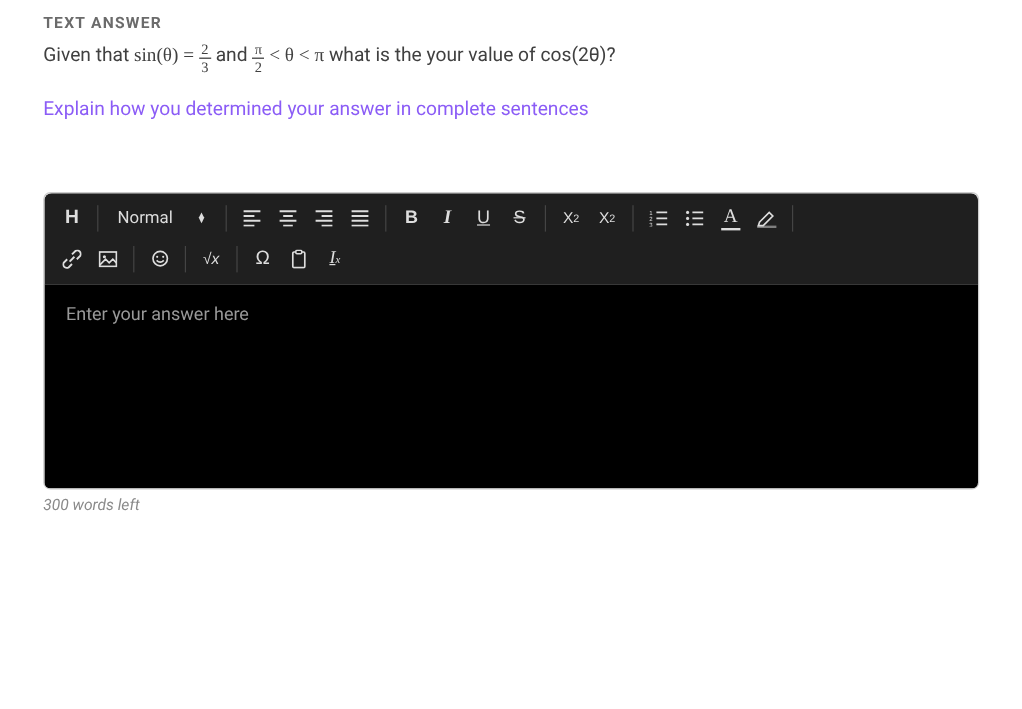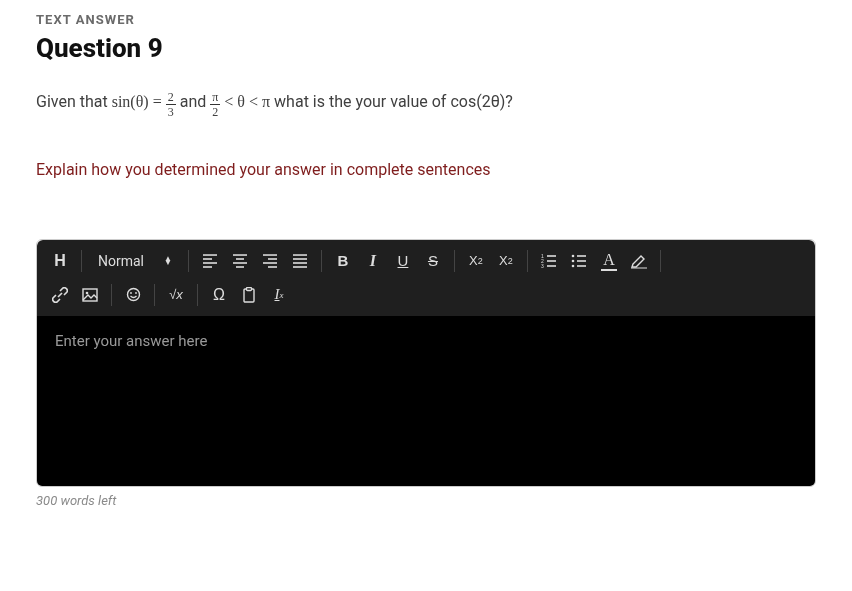--- a/index.html
+++ b/index.html
@@ -45,22 +45,22 @@
   }
   .frac .num, .frac .den {
     display: block;
     font-size: 12px;
     padding: 0 2px;
   }
   .frac .num { border-bottom: 1px solid #333; padding-bottom: 1px; }
   .frac .den { padding-top: 1px; }
   .explain {
     font-size: 16px;
-    color: #7f1d1d;
-    margin: 42px 0 60px 0;
+    color: #8b5cf6;
+    margin: 19px 0 60px 0;
   }
   .editor {
     border: 1px solid #ccc;
     border-radius: 6px;
     overflow: hidden;
   }
   .toolbar {
     background: #1f1f1f;
     color: #ddd;
     padding: 6px 8px 6px 8px;
@@ -128,21 +128,20 @@
   }
   .sub { font-size: 9px; vertical-align: sub; }
   .sup { font-size: 9px; vertical-align: super; }
   svg { display: block; }
 </style>
 </head>
 <body>
 <div class="page">
 
   <div class="label">TEXT ANSWER</div>
-  <h1 class="title">Question 9</h1>
 
   <div class="prompt">
     <span>Given that </span>
     <span class="math">
       <span>sin(θ) = </span>
       <span class="frac">
         <span class="num">2</span>
         <span class="den">3</span>
       </span>
     </span>

